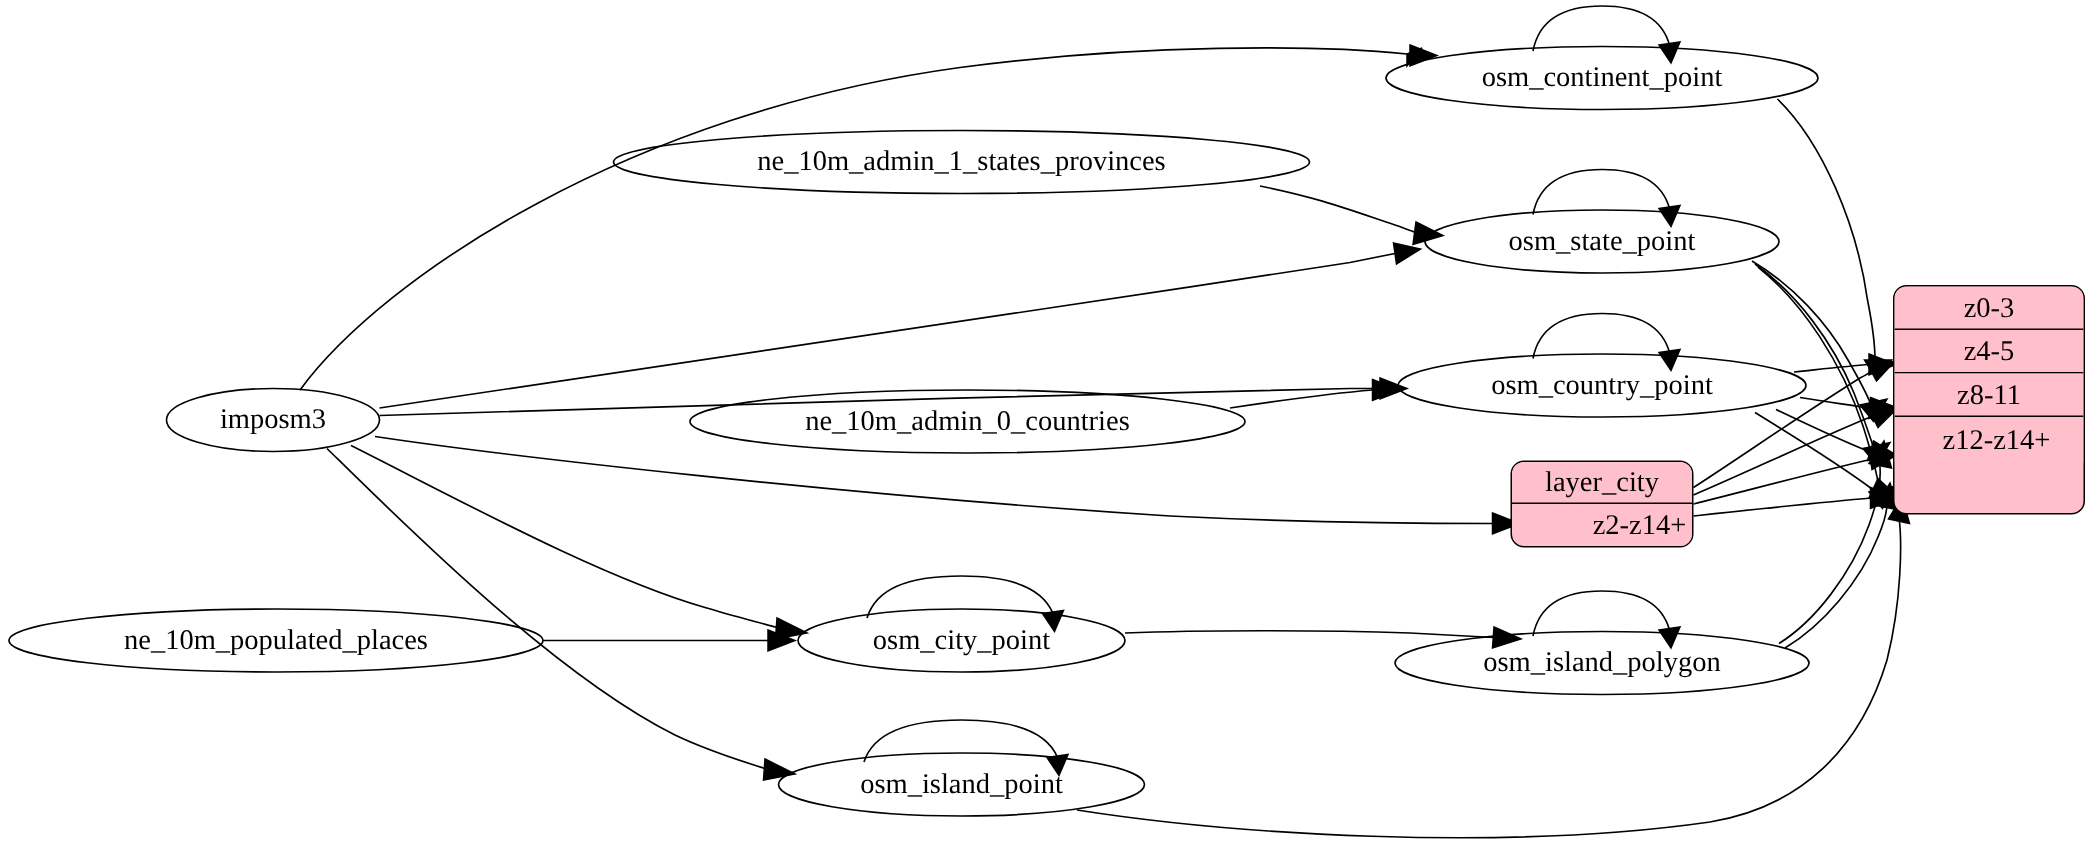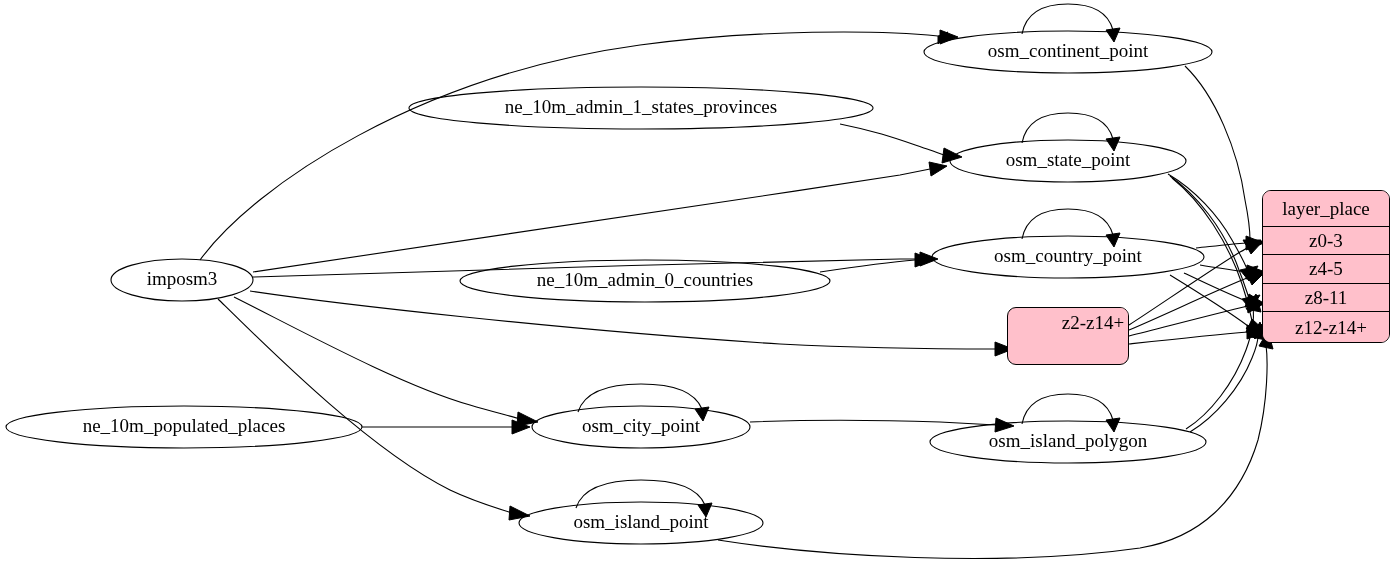--- a/index.html
+++ b/index.html
@@ -289,24 +289,24 @@
 
       <g>
         <ellipse class="node-ellipse" cx="1068" cy="442" rx="138" ry="21"></ellipse>
         <text class="node-label" x="1068" y="443">osm_island_polygon</text>
       </g>
 
     </g>
   </svg>
 
   <div class="record-box" style="left:1262px; top:190px; width:128px; height:153px;">
-    <div class="record-cell" style="height:36px;">layer_place</div>
     <div class="record-cell" style="height:29px;text-align:right;">z0-3</div>
     <div class="record-cell" style="height:29px;">z4-5</div>
     <div class="record-cell" style="height:29px;text-align:right;">z8-11</div>
     <div class="record-cell" style="height:30px;">z12-z14+</div>
   </div>
 
   <div class="record-box" style="left:1007px; top:307px; width:122px; height:58px;">
+    <div class="record-cell" style="height:29px;">layer_city</div>
     <div class="record-cell" style="height:29px;margin-left:40px;">z2-z14+</div>
   </div>
 
 </div>
 
 </body></html>

